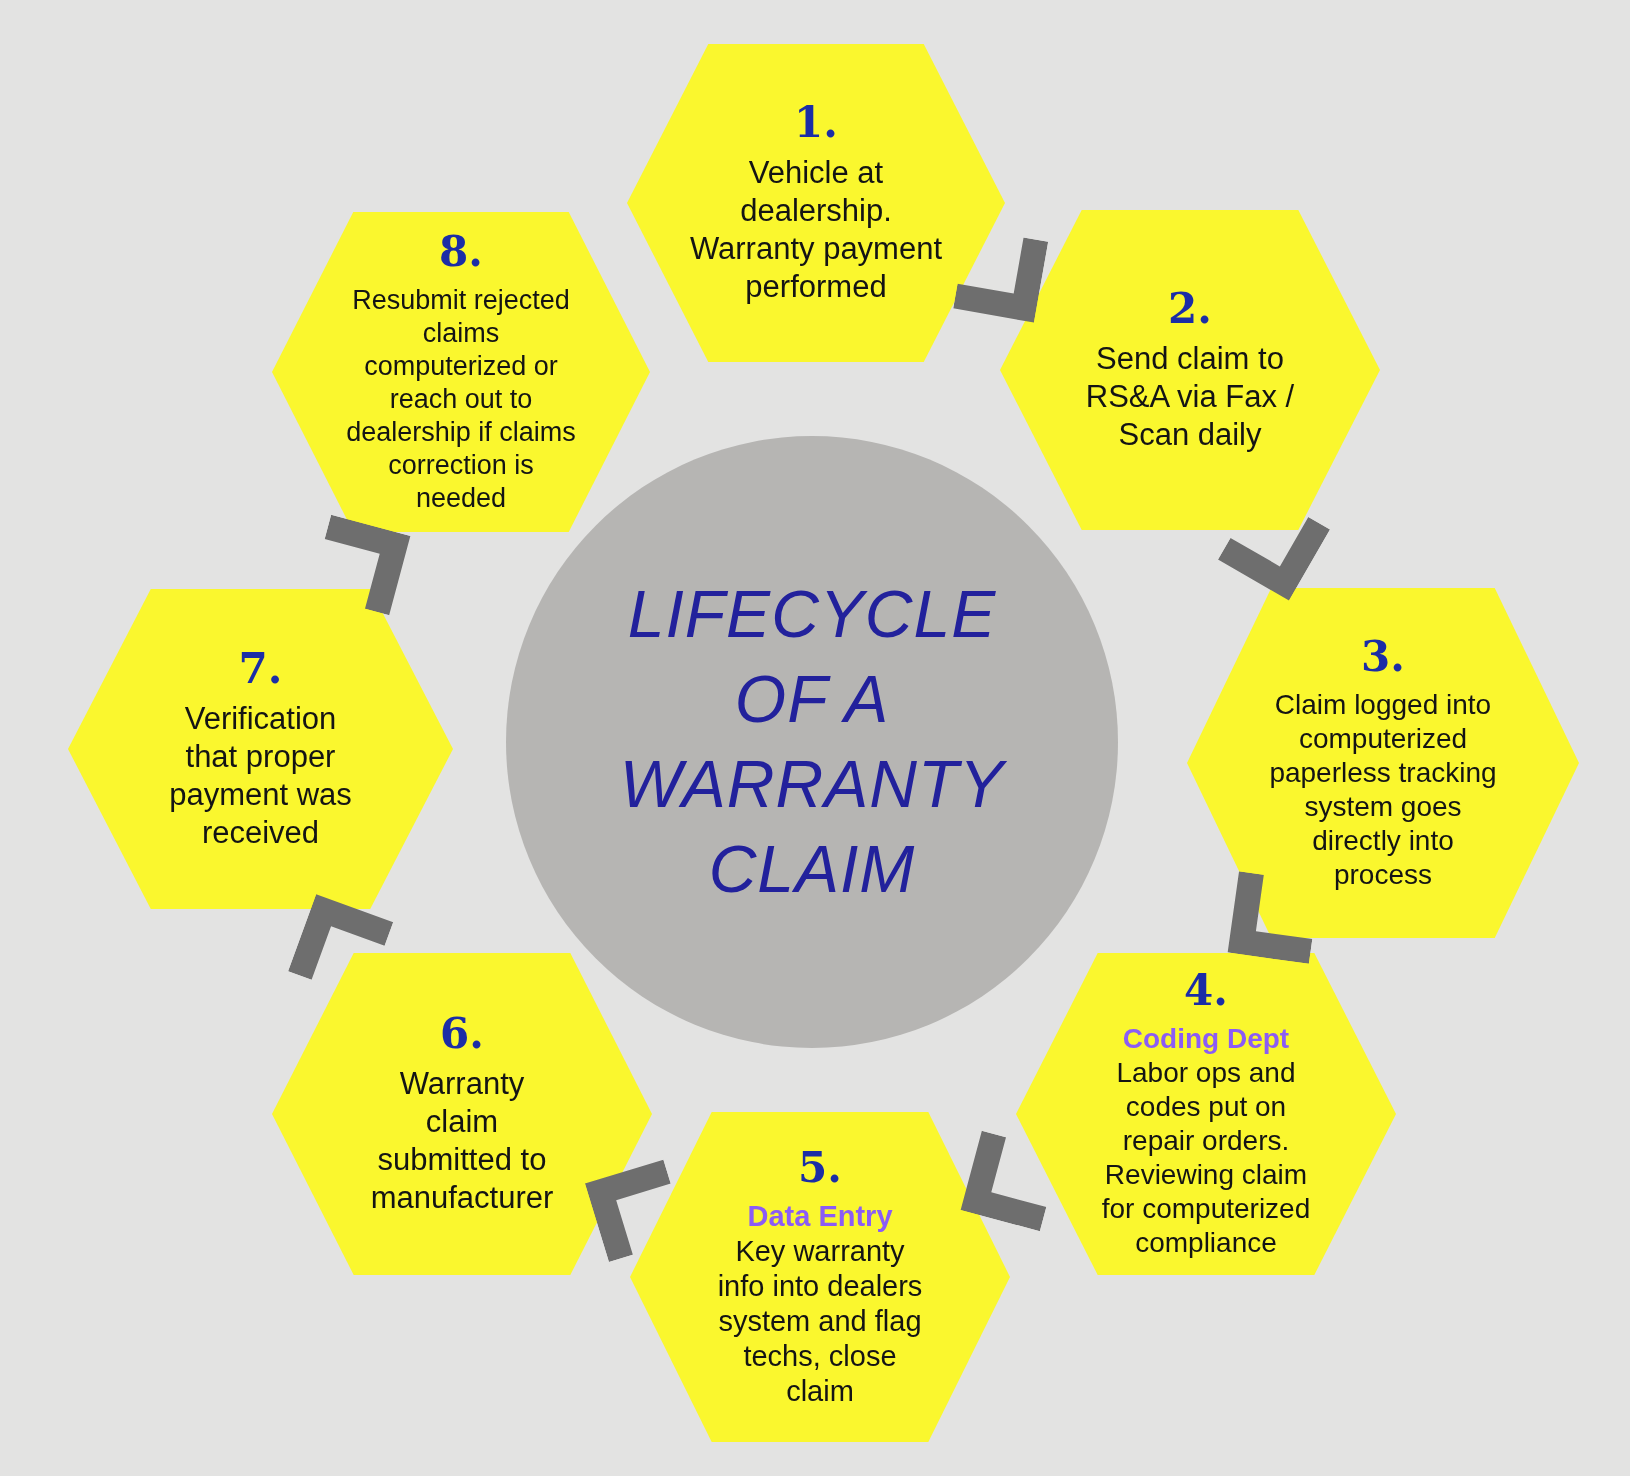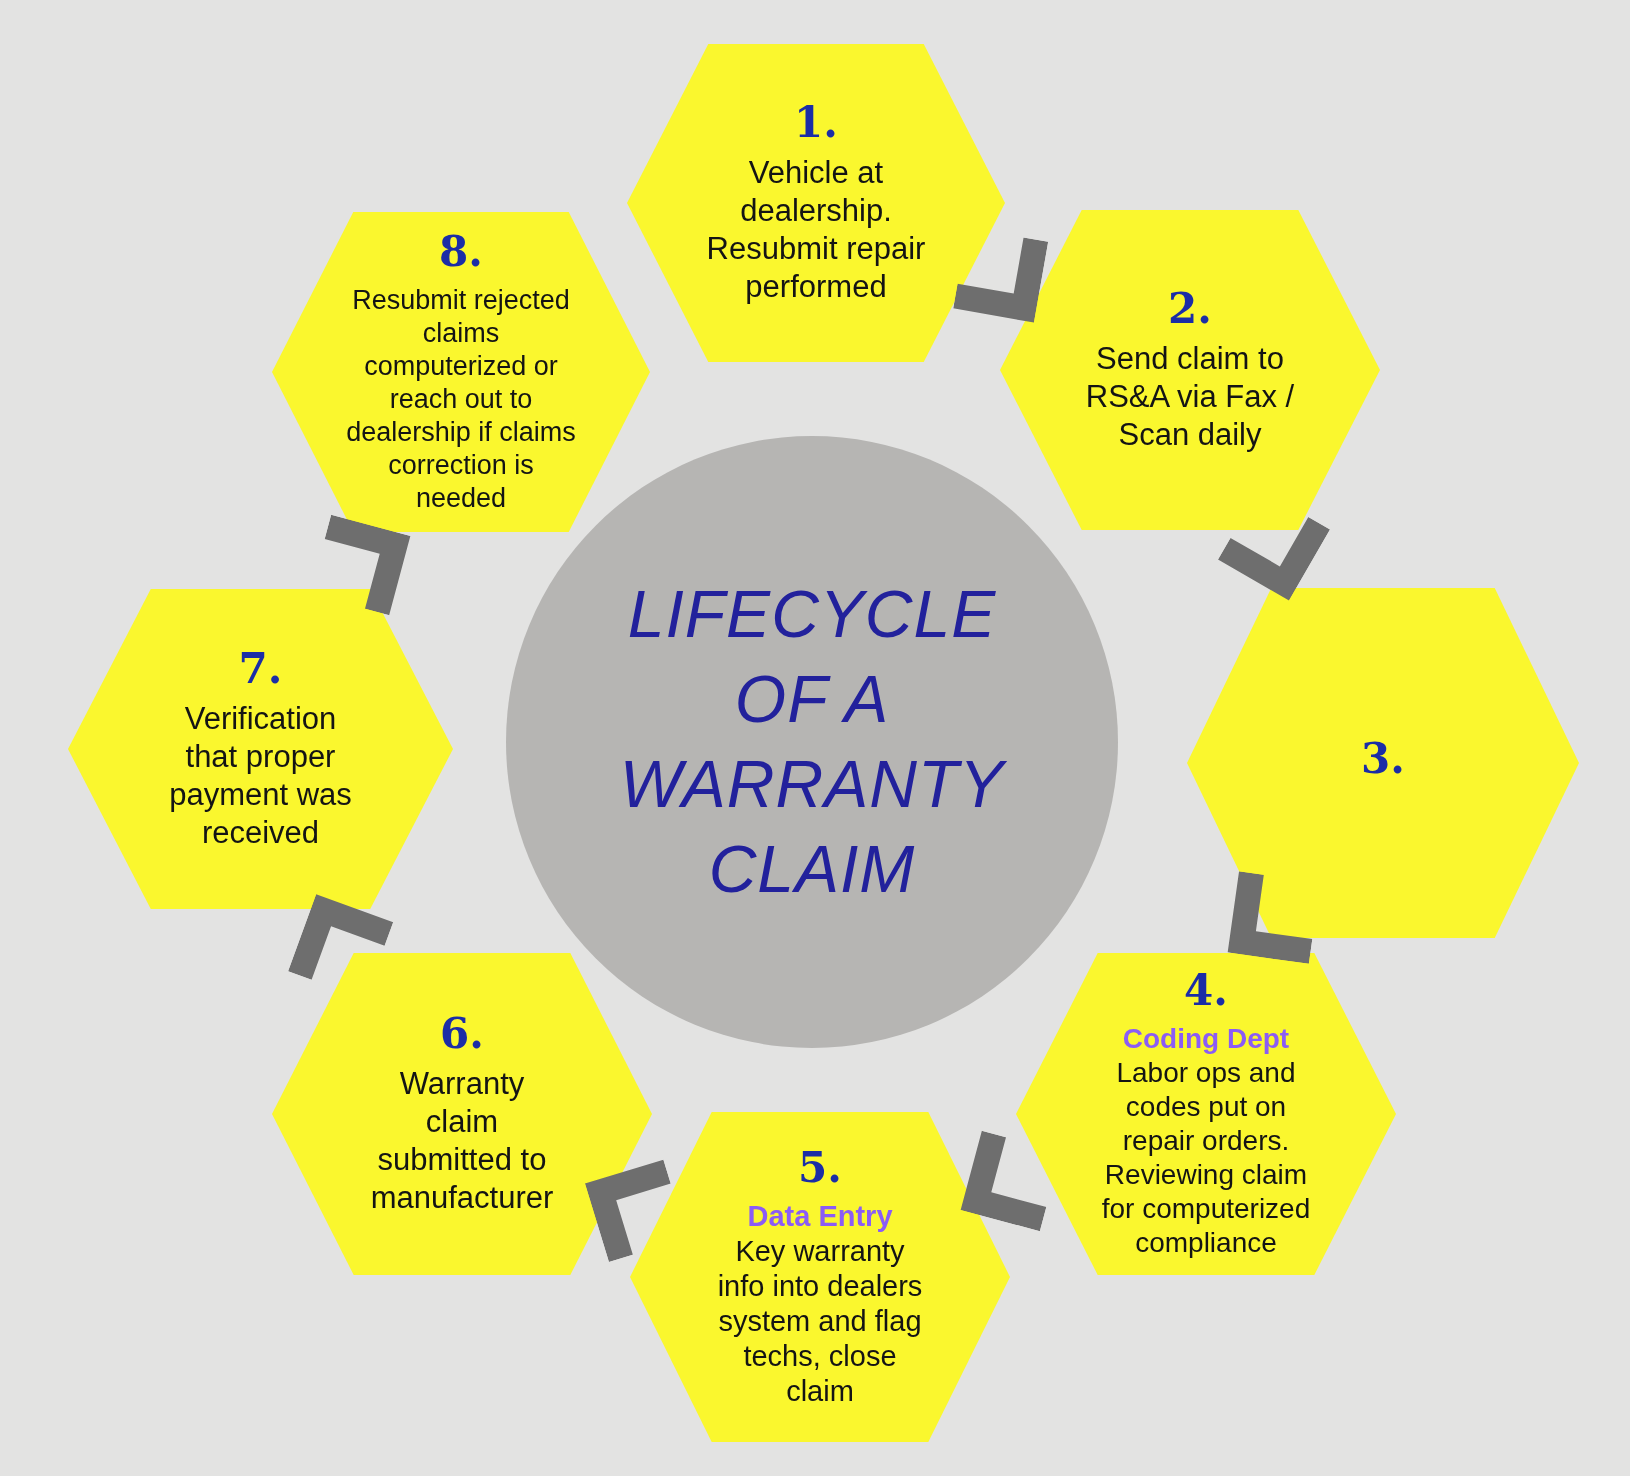--- a/index.html
+++ b/index.html
@@ -67,35 +67,41 @@
 OF A
 WARRANTY
 CLAIM</div>
   </div>
 
   <div class="hex hex1">
     <div class="step-number">1.</div>
     <div class="step-lead"></div>
     <div class="step-text">Vehicle at
 dealership.
-Resubmit repair
+Warranty payment
 performed</div>
   </div>
 
   <div class="hex hex2">
     <div class="step-number">2.</div>
     <div class="step-lead"></div>
     <div class="step-text">Send claim to
 RS&amp;A via Fax /
 Scan daily</div>
   </div>
 
   <div class="hex hex3">
     <div class="step-number">3.</div>
     <div class="step-lead"></div>
+    <div class="step-text">Claim logged into
+computerized
+paperless tracking
+system goes
+directly into
+process</div>
   </div>
 
   <div class="hex hex4">
     <div class="step-number">4.</div>
     <div class="step-lead">Coding Dept</div>
     <div class="step-text">Labor ops and
 codes put on
 repair orders.
 Reviewing claim
 for computerized

